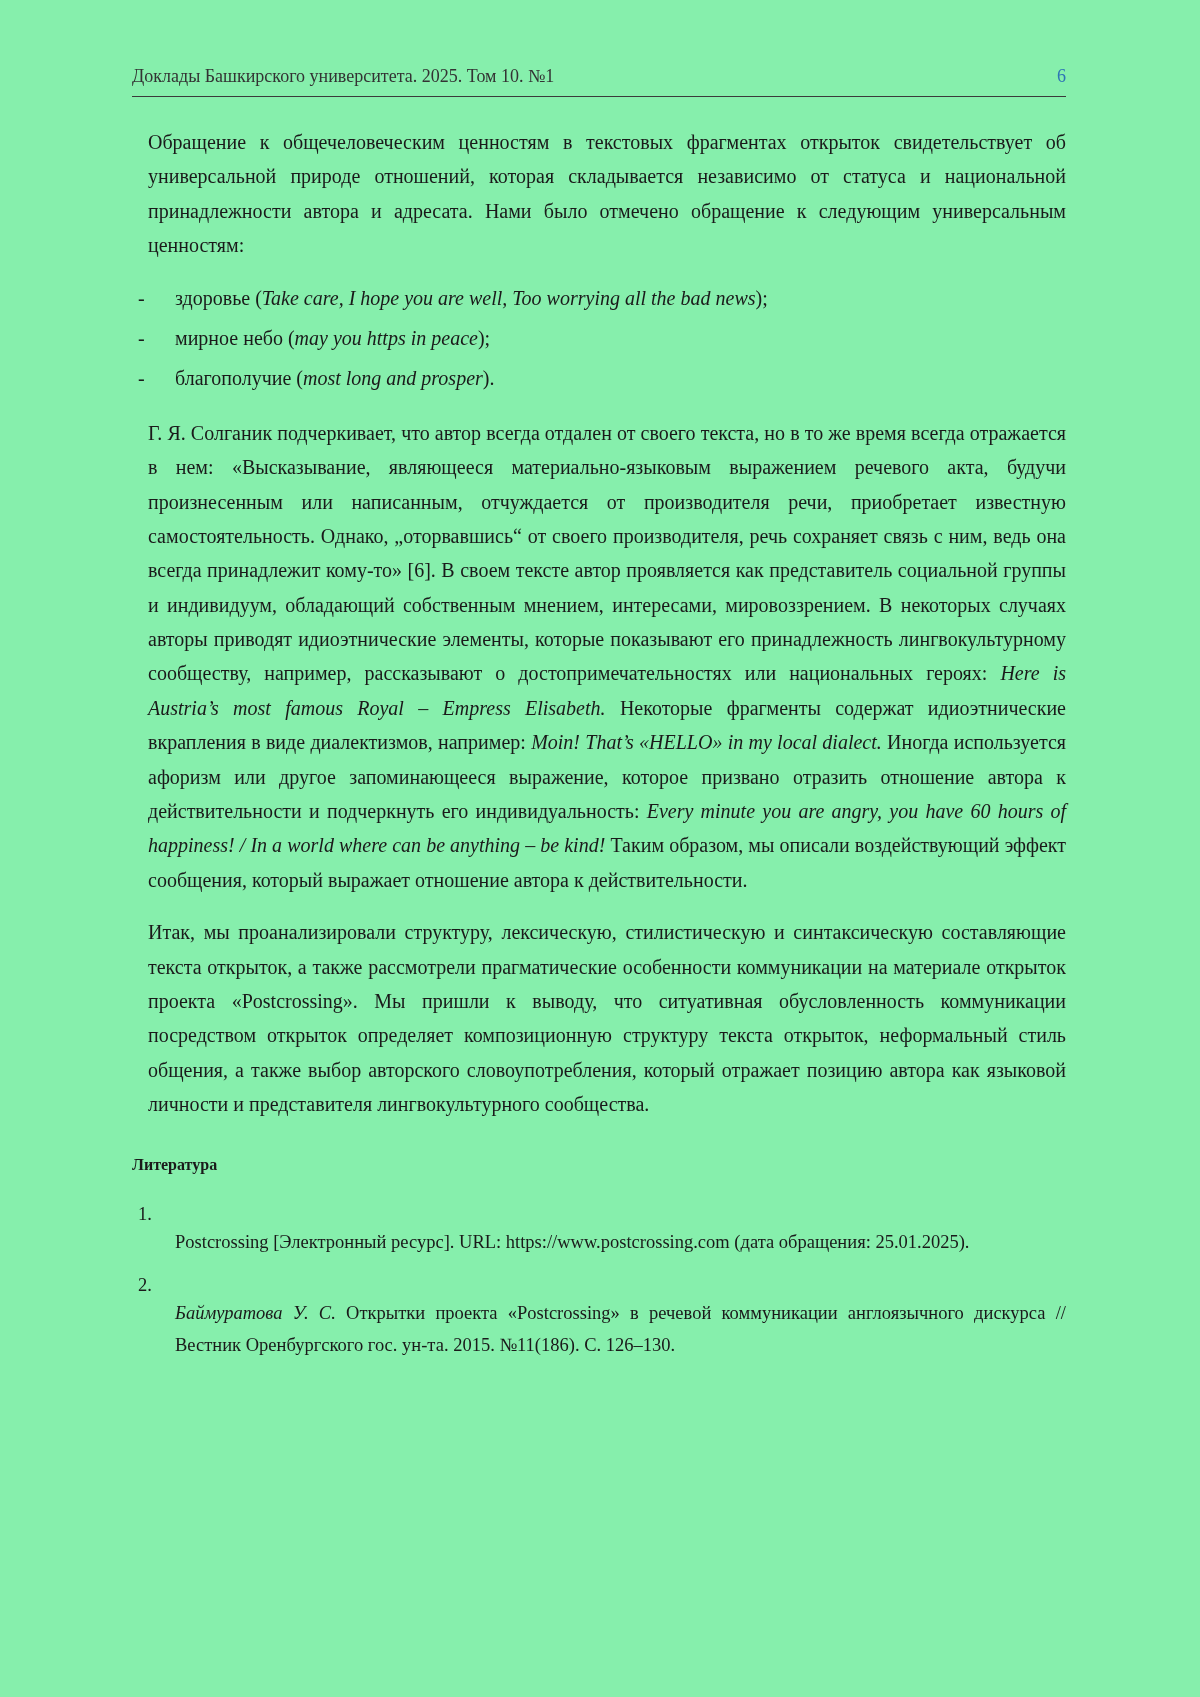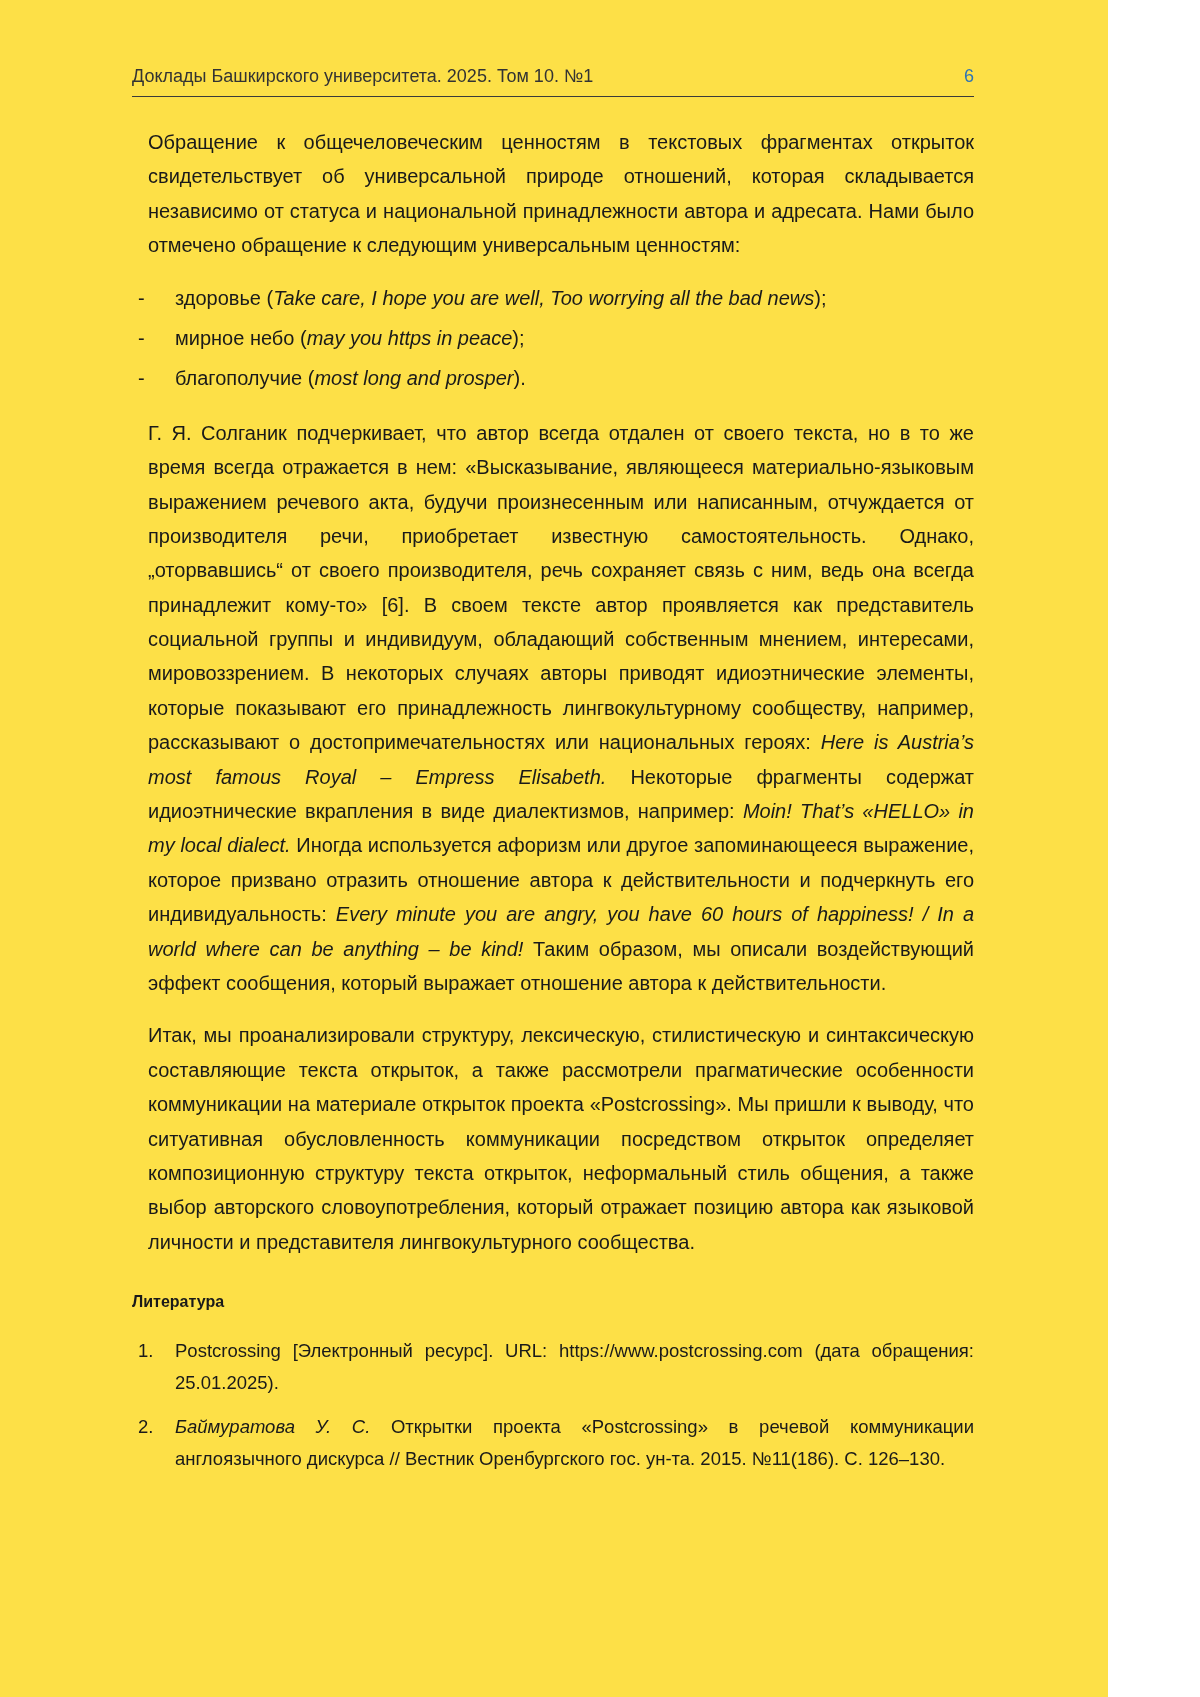--- a/index.html
+++ b/index.html
@@ -2,26 +2,26 @@
 <html lang="ru" style="--pageno-color: #2e74b5; --header-color: #333333; --rule-color: #3a3a3a;"><head>
 <meta charset="utf-8">
 <style>
   html, body {
     margin: 0;
     padding: 0;
     background: #ffffff;
   }
   .page {
     position: relative;
-    width: 1108px;
+    width: 1200px;
     height: 1697px;
     box-sizing: border-box;
-    background: #fde047;
+    background: #86efac;
     padding: 66px 134px 40px 132px;
-    font-family: Liberation Sans, sans-serif;
+    font-family: Liberation Serif, serif;
     color: #1a1a1a;
     overflow: hidden;
   }
   .running-header {
     display: flex;
     justify-content: space-between;
     align-items: baseline;
     font-size: 18px;
     color: var(--header-color, #333333);
     padding-bottom: 9px;
@@ -65,21 +65,21 @@
     line-height: 1.75;
     margin-bottom: 11px;
     text-align: justify;
     hyphens: auto;
   }
   .ref-num {
     flex: 0 0 43px;
     box-sizing: border-box;
     padding-left: 6px;
   }
-  .ref-text { flex: 1; }
+  .ref-text { flex: 1; margin-top: 28px; }
 </style>
 </head>
 <body>
 
 <div class="page">
   <header class="running-header">
     <span class="journal">Доклады Башкирского университета. 2025. Том 10. №1</span>
     <span class="pageno">6</span>
   </header>
   <main id="article-body">

